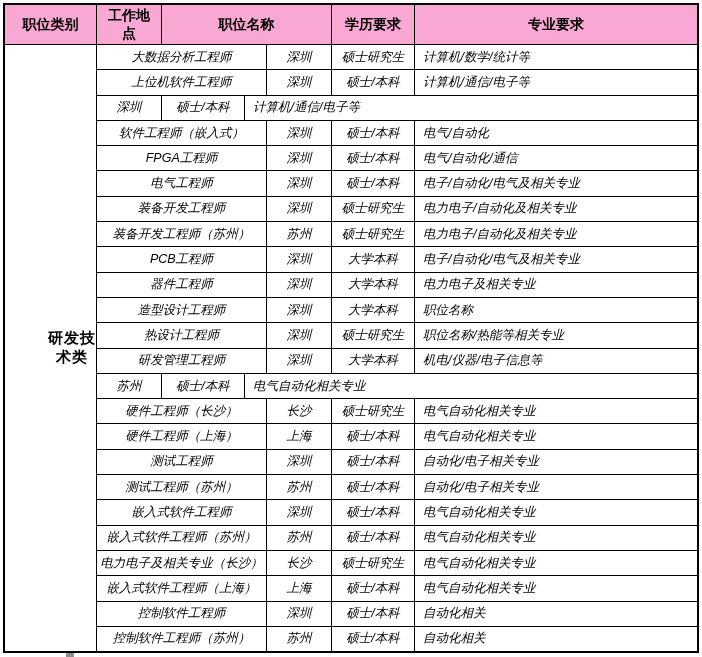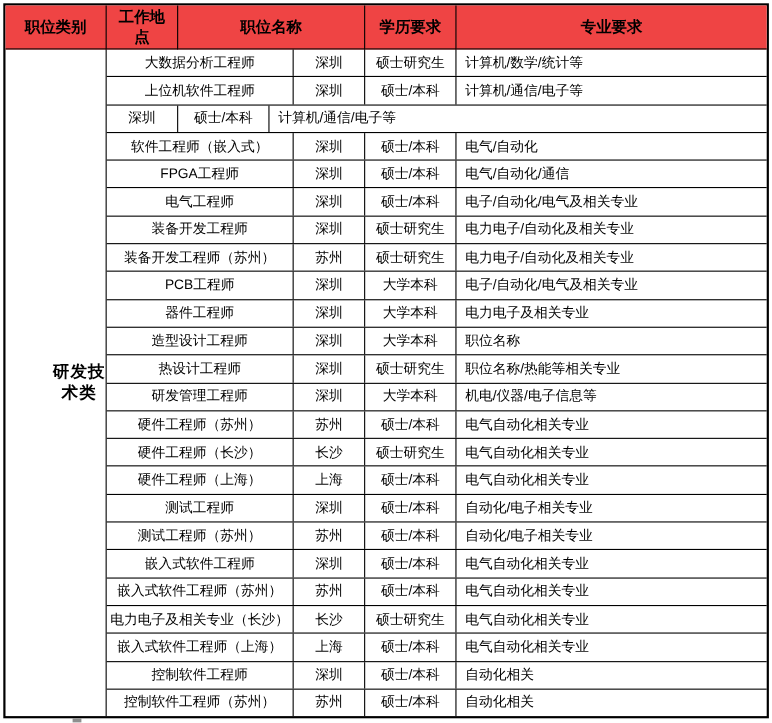--- a/index.html
+++ b/index.html
@@ -21,21 +21,21 @@
     height: 650px;
     border: 2px solid #000000;
     background: #ffffff;
     display: flex;
     flex-direction: column;
   }
   
   .thead {
     display: flex;
     height: 40px;
-    background: #ef4444;
+    background: #f9a8d4;
     font-weight: bold;
     font-size: 14px;
     flex: none;
   }
   .thead .hc {
     display: flex;
     align-items: center;
     justify-content: center;
     text-align: center;
     border-right: 1px solid #000000;
@@ -57,21 +57,21 @@
     border-right: 1px solid #000000;
     display: flex;
     align-items: center;
     justify-content: center;
     font-weight: bold;
     font-size: 15px;
     letter-spacing: 1px;
     text-align: center;
     padding-left: 43px;
   }
-  .rows { flex: 1; display: flex; flex-direction: column; min-width: 0; }
+  .rows { flex: 1; display: flex; flex-direction: column; min-width: 0; font-style: italic; }
   .job-row {
     flex: 1;
     display: flex;
     border-bottom: 1px solid #000000;
     font-size: 12.5px;
     min-height: 0;
   }
   .job-row:last-child { border-bottom: none; }
   .job-row .c {
     display: flex;
@@ -211,21 +211,20 @@
           </div>
 
           <div class="job-row">
             <div class="c col-title">研发管理工程师</div>
             <div class="c col-loc">深圳</div>
             <div class="c col-degree">大学本科</div>
             <div class="c col-major">机电/仪器/电子信息等</div>
           </div>
 
           <div class="job-row">
-            <div class="c col-title">硬件工程师（苏州）</div>
             <div class="c col-loc">苏州</div>
             <div class="c col-degree">硕士/本科</div>
             <div class="c col-major">电气自动化相关专业</div>
           </div>
 
           <div class="job-row">
             <div class="c col-title">硬件工程师（长沙）</div>
             <div class="c col-loc">长沙</div>
             <div class="c col-degree">硕士研究生</div>
             <div class="c col-major">电气自动化相关专业</div>

